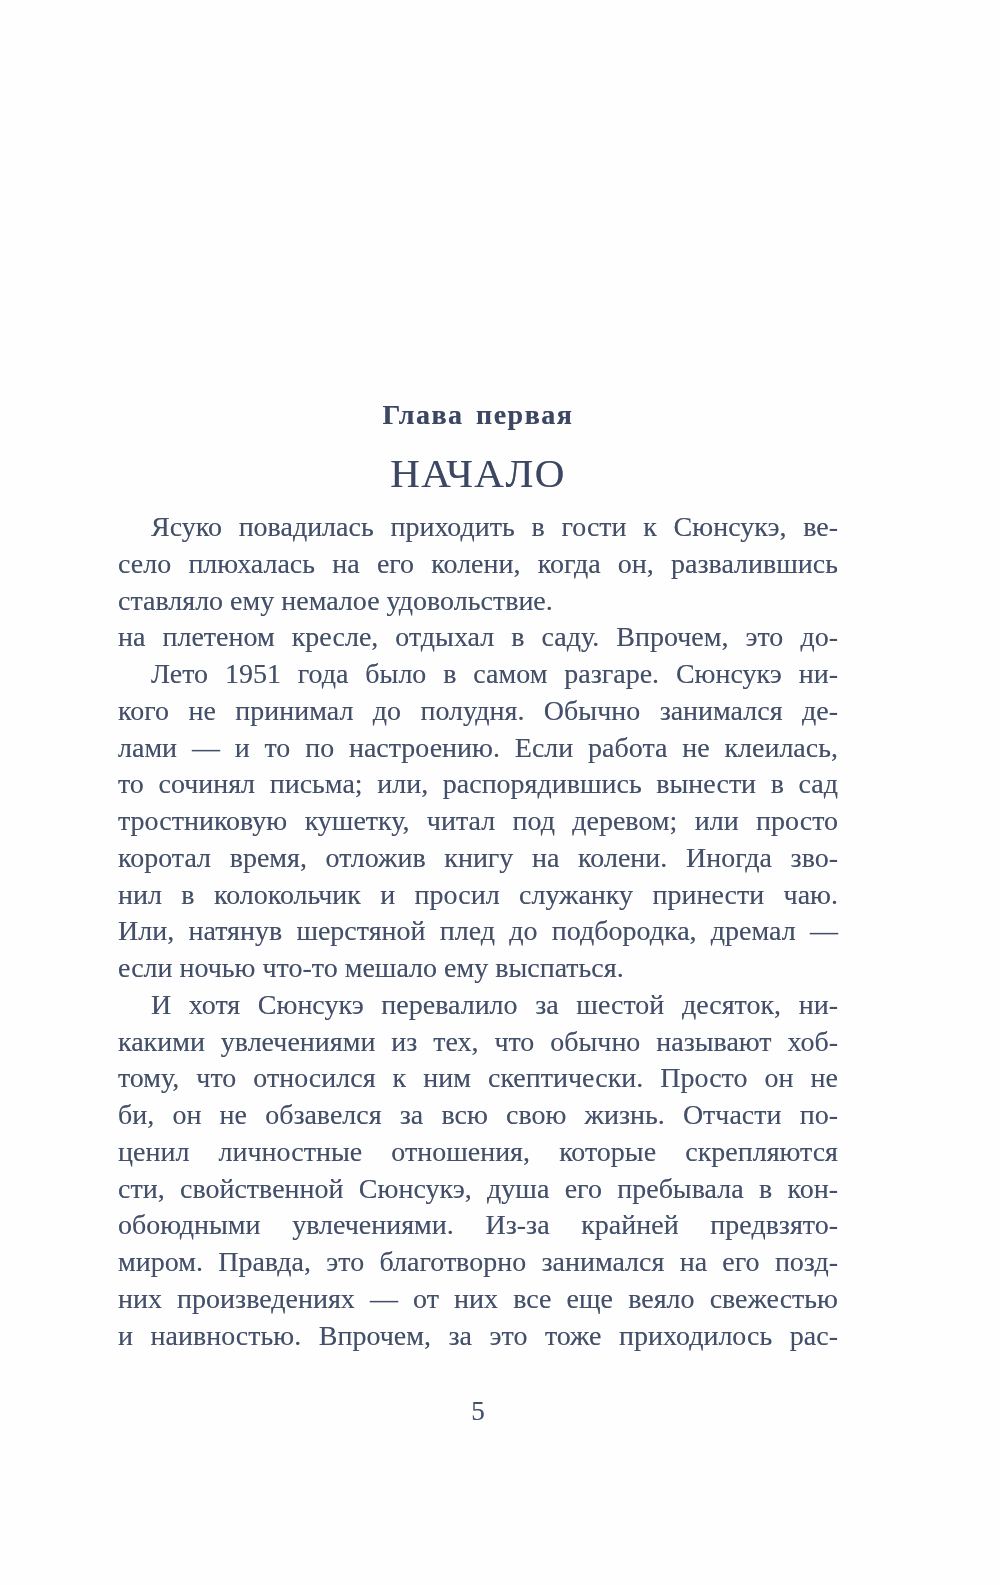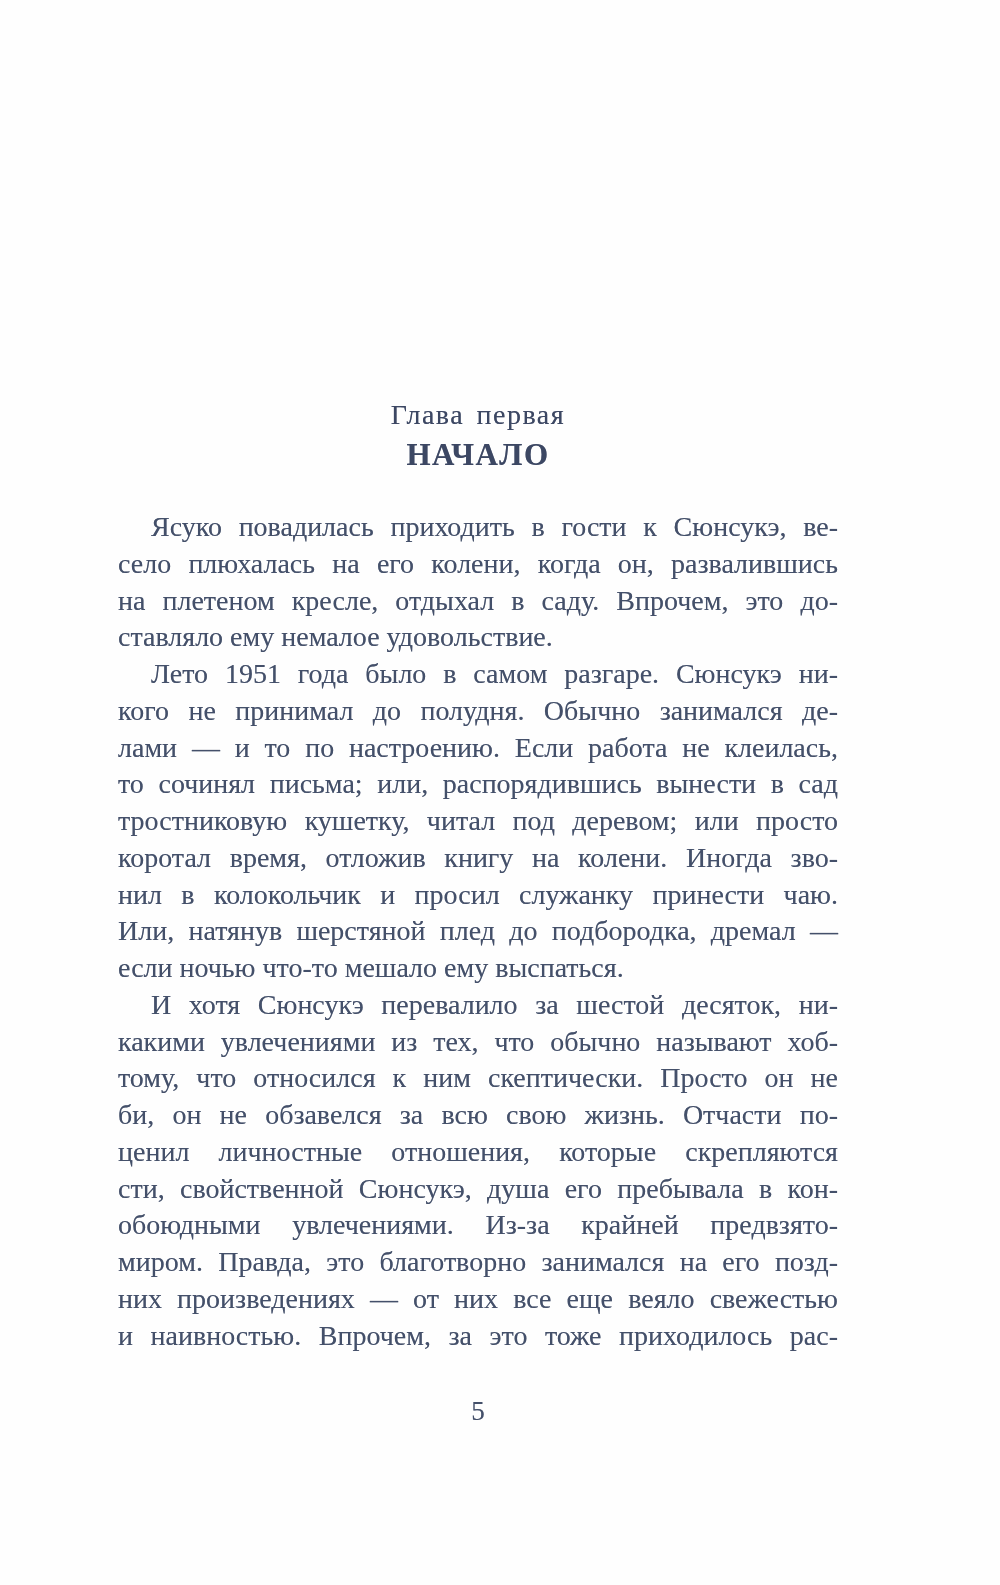--- a/index.html
+++ b/index.html
@@ -18,31 +18,31 @@
   .headings {
     position: absolute;
     top: 398px;
     left: 118px;
     width: 720px;
     text-align: center;
     color: #3c4763;
   }
   .chapter-label {
     font-size: 28px;
-    font-weight: normal;
+    font-weight: bold;
     line-height: 34px;
     letter-spacing: 1.5px;
     word-spacing: 4px;
     text-shadow: 0 0 0.6px rgba(60,71,99,0.55);
   }
   .chapter-title {
-    font-size: 31px;
-    font-weight: bold;
+    font-size: 41px;
+    font-weight: normal;
     line-height: 36px;
-    margin-top: 5px;
+    margin-top: 23px;
     letter-spacing: 1.5px;
     text-shadow: 0 0 0.6px rgba(60,71,99,0.55);
   }
   .text-block {
     position: absolute;
     top: 509px;
     left: 118px;
     width: 720px;
     font-size: 28px;
     line-height: 36.75px;
@@ -77,22 +77,22 @@
 <div class="page">
   <div class="headings">
     <div class="chapter-label">Глава первая</div>
     <div class="chapter-title">НАЧАЛО</div>
   </div>
 
   <div class="text-block">
       <div>
         <div class="line first">Ясуко повадилась приходить в гости к Сюнсукэ, ве-</div>
         <div class="line">село плюхалась на его колени, когда он, развалившись</div>
+        <div class="line plain-last">ставляло ему немалое удовольствие.</div>
         <div class="line">на плетеном кресле, отдыхал в саду. Впрочем, это до-</div>
-        <div class="line plain-last">ставляло ему немалое удовольствие.</div>
       </div>
       <div>
         <div class="line first">Лето 1951 года было в самом разгаре. Сюнсукэ ни-</div>
         <div class="line">кого не принимал до полудня. Обычно занимался де-</div>
         <div class="line">лами — и то по настроению. Если работа не клеилась,</div>
         <div class="line">то сочинял письма; или, распорядившись вынести в сад</div>
         <div class="line">тростниковую кушетку, читал под деревом; или просто</div>
         <div class="line">коротал время, отложив книгу на колени. Иногда зво-</div>
         <div class="line">нил в колокольчик и просил служанку принести чаю.</div>
         <div class="line">Или, натянув шерстяной плед до подбородка, дремал —</div>

